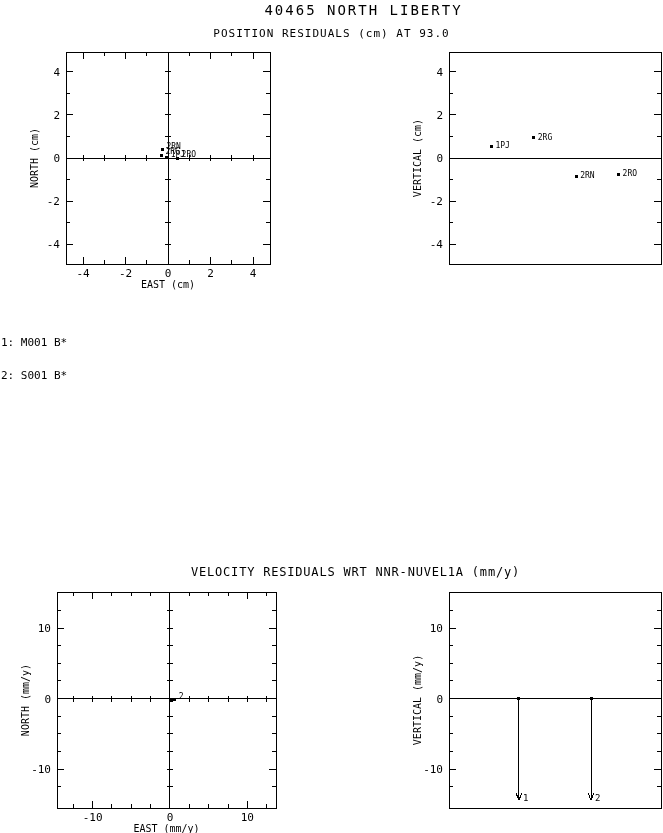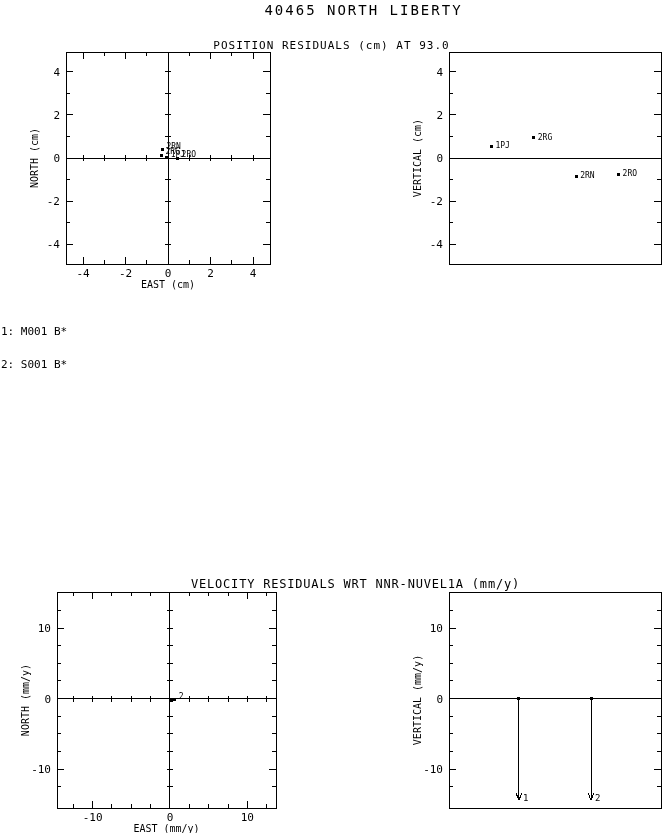--- a/index.html
+++ b/index.html
@@ -10,26 +10,26 @@
     font-family:"DejaVu Sans Mono","Liberation Mono",monospace;
     color:#000;
     overflow:hidden;
   }
   .page-title{
     position:absolute;top:2px;left:0;width:663px;
     text-align:center;font-size:14px;letter-spacing:2px;white-space:pre;padding-left:32px;
   }
   .section-title{
     position:absolute;left:0;width:663px;
-    text-align:center;font-size:11px;letter-spacing:1px;white-space:pre;margin-top:12px;
+    text-align:center;font-size:11px;letter-spacing:1px;white-space:pre;
   }
   .pos-title{top:27px;}
   .vel-title{top:565px;font-size:12px;letter-spacing:0.8px;padding-left:24px;}
   .legend{
-    position:absolute;left:1px;top:304px;
+    position:absolute;left:1px;top:315px;
     font-size:11px;line-height:11px;white-space:pre;
   }
   svg.charts{position:absolute;left:0;top:0;}
   svg text{fill:#000;}
 </style>
 </head>
 <body>
 
 <div class="page">
   <div class="page-title">40465 NORTH LIBERTY</div>

